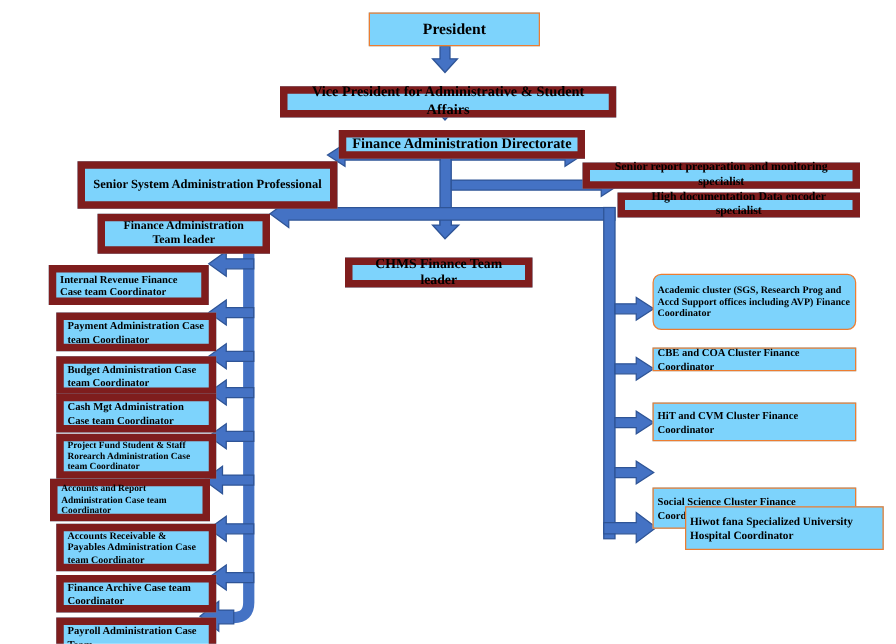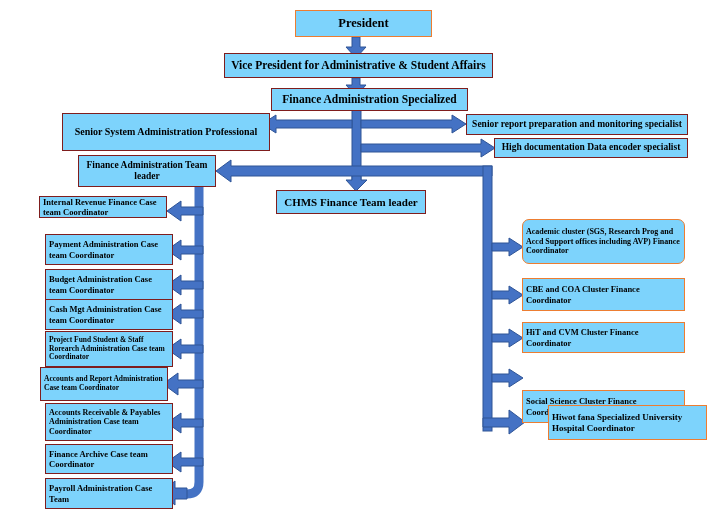--- a/index.html
+++ b/index.html
@@ -17,21 +17,21 @@
     display:flex;
     align-items:center;
     justify-content:center;
     text-align:center;
     font-weight:bold;
     color:#000000;
     line-height:1.18;
     z-index:5;
     padding:1px 3px;
   }
-  .box.blue{border:1px solid #7f1d1d;}
+  .box.blue{border:6px solid #7f1d1d;margin-top:16px;}
   .box.orange{border:1px solid #ED7D31;}
   .box.orange-round{border:1px solid #ED7D31;border-radius:7px;}
   .box.left-al{justify-content:flex-start;text-align:left;}
 
   
   #wires{position:absolute;left:0;top:0;width:717px;height:515px;z-index:1;}
 </style>
 </head>
 <body>
 
@@ -83,21 +83,21 @@
 
   <div class="box orange" style="left:295px;top:10px;width:137px;height:27px;font-size:12.5px;">
     <span>President</span>
   </div>
 
   <div class="box blue" style="left:224px;top:53px;width:269px;height:25px;font-size:11.5px;">
     <span>Vice President for Administrative &amp; Student Affairs</span>
   </div>
 
   <div class="box blue" style="left:271px;top:88px;width:197px;height:23px;font-size:11.5px;">
-    <span>Finance Administration Specialized</span>
+    <span>Finance Administration Directorate</span>
   </div>
 
   <div class="box blue" style="left:62px;top:113px;width:208px;height:38px;font-size:10px;">
     <span>Senior System Administration Professional</span>
   </div>
 
   <div class="box blue" style="left:466px;top:114px;width:222px;height:21px;font-size:9.5px;">
     <span>Senior report preparation and monitoring specialist</span>
   </div>
 
@@ -106,21 +106,21 @@
   </div>
 
   <div class="box blue" style="left:78px;top:155px;width:138px;height:32px;font-size:9.5px;">
     <span>Finance Administration Team leader</span>
   </div>
 
   <div class="box blue" style="left:276px;top:190px;width:150px;height:24px;font-size:11px;">
     <span>CHMS Finance Team leader</span>
   </div>
 
-  <div class="box blue left-al" style="left:39px;top:196px;width:128px;height:22px;font-size:8.5px;">
+  <div class="box blue left-al" style="left:39px;top:196px;width:128px;height:32px;font-size:8.5px;">
     <span>Internal Revenue Finance Case team Coordinator</span>
   </div>
 
   <div class="box blue left-al" style="left:45px;top:234px;width:128px;height:31px;font-size:8.5px;">
     <span>Payment Administration Case team Coordinator</span>
   </div>
 
   <div class="box blue left-al" style="left:45px;top:269px;width:128px;height:31px;font-size:8.5px;">
     <span>Budget Administration Case team Coordinator</span>
   </div>
@@ -146,21 +146,21 @@
   </div>
 
   <div class="box blue left-al" style="left:45px;top:478px;width:128px;height:31px;font-size:8.5px;">
     <span>Payroll Administration Case Team</span>
   </div>
 
   <div class="box orange-round left-al" style="left:522px;top:219px;width:163px;height:45px;font-size:8px;">
     <span>Academic cluster (SGS, Research Prog and Accd Support offices including AVP) Finance Coordinator</span>
   </div>
 
-  <div class="box orange left-al" style="left:522px;top:278px;width:163px;height:33px;font-size:8.5px;">
+  <div class="box orange left-al" style="left:522px;top:278px;width:163px;height:19px;font-size:8.5px;">
     <span>CBE and COA Cluster Finance Coordinator</span>
   </div>
 
   <div class="box orange left-al" style="left:522px;top:322px;width:163px;height:31px;font-size:8.5px;">
     <span>HiT and CVM Cluster Finance Coordinator</span>
   </div>
 
   <div class="box orange left-al" style="left:522px;top:362px;width:163px;height:33px;font-size:8.5px;margin-top:28px;">
     <span>Social Science Cluster Finance Coordinator</span>
   </div>

